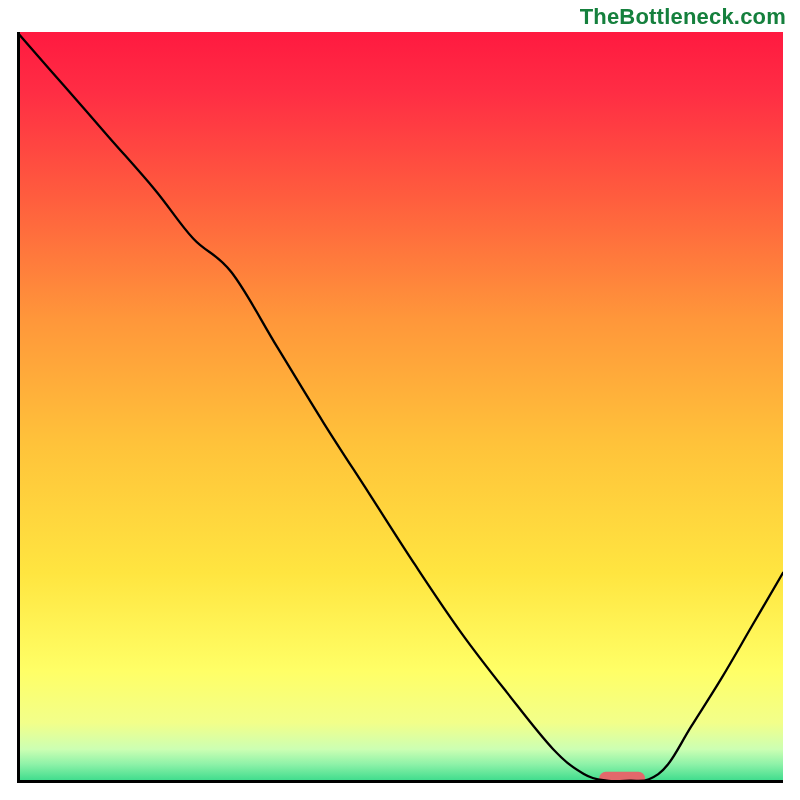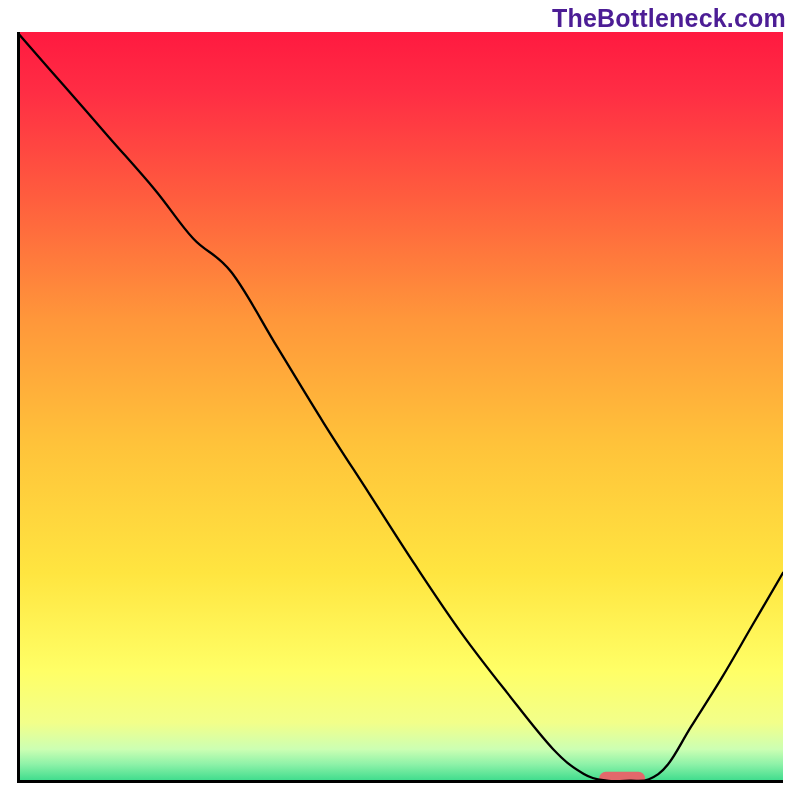--- a/index.html
+++ b/index.html
@@ -12,23 +12,23 @@
   }
   .container {
     position: relative;
     width: 800px;
     height: 800px;
   }
   .watermark {
     position: absolute;
     top: 4px;
     right: 14px;
-    font-size: 25px;
+    font-size: 22px;
     font-weight: bold;
-    color: #4c1d95;
+    color: #15803d;
     letter-spacing: 0.2px;
   }
   .plot {
     position: absolute;
     left: 17px;
     top: 32px;
     width: 766px;
     height: 751px;
   }
   svg {

